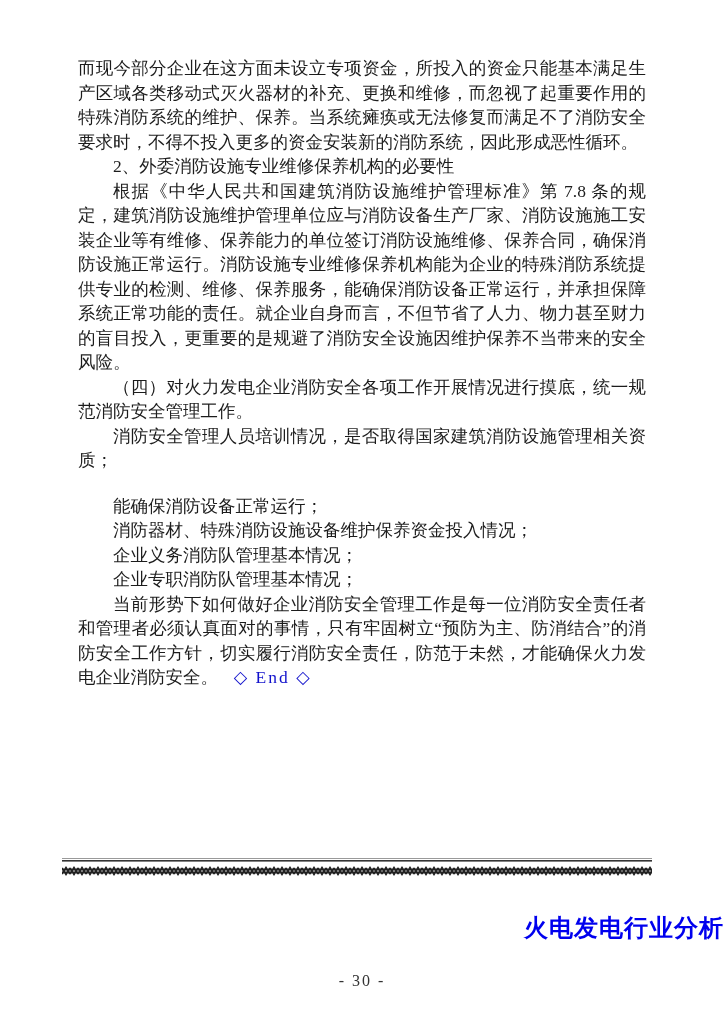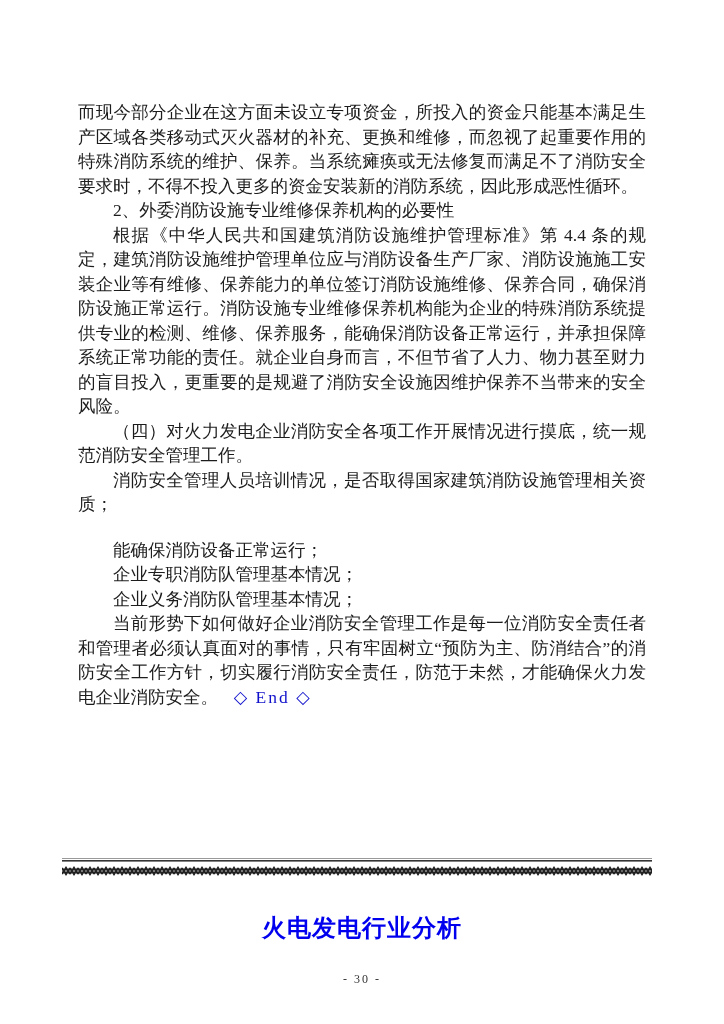--- a/index.html
+++ b/index.html
@@ -17,21 +17,20 @@
   .text-block {
     position: absolute;
     left: 78px;
     top: 56px;
     width: 568px;
     font-size: 17.5px;
     line-height: 24.5px;
     color: #1c1c1c;
     text-align: justify;
     text-justify: inter-ideograph;
-    margin-top: 44px;
   }
   .para { margin: 0; padding: 0; }
   .para.indent { text-indent: 2em; }
   .blank { height: 21px; }
   .end-marker {
     color: #1111cc;
     margin-left: 0.9em;
     letter-spacing: 2px;
     white-space: nowrap;
   }
@@ -40,51 +39,52 @@
     left: 62px;
     top: 858px;
     width: 590px;
     height: 22px;
   }
   .section-title {
     position: absolute;
     left: 0;
     top: 912px;
     width: 724px;
-    text-align: center;
+    text-align: right;
     font-family: "Liberation Sans", "DejaVu Sans", sans-serif;
     font-weight: bold;
     font-size: 24px;
     letter-spacing: 1px;
     color: #0000ee;
   }
   .page-number {
     position: absolute;
     left: 0;
     top: 972px;
     width: 724px;
     text-align: center;
-    font-size: 12px;
+    font-size: 16px;
     letter-spacing: 2px;
     color: #333333;
   }
 </style>
 </head>
 <body>
 
 <div class="text-block">
     <p class="para"><span>而现今部分企业在这方面未设立专项资金，所投入的资金只能基本满足生产区域各类移动式灭火器材的补充、更换和维修，而忽视了起重要作用的特殊消防系统的维护、保养。当系统瘫痪或无法修复而满足不了消防安全要求时，不得不投入更多的资金安装新的消防系统，因此形成恶性循环。</span></p>
     <p class="para indent"><span>2、外委消防设施专业维修保养机构的必要性</span></p>
-    <p class="para indent"><span>根据《中华人民共和国建筑消防设施维护管理标准》第 4.4 条的规定，建筑消防设施维护管理单位应与消防设备生产厂家、消防设施施工安装企业等有维修、保养能力的单位签订消防设施维修、保养合同，确保消防设施正常运行。消防设施专业维修保养机构能为企业的特殊消防系统提供专业的检测、维修、保养服务，能确保消防设备正常运行，并承担保障系统正常功能的责任。就企业自身而言，不但节省了人力、物力甚至财力的盲目投入，更重要的是规避了消防安全设施因维护保养不当带来的安全风险。</span></p>
+    <p class="para indent"><span>根据《中华人民共和国建筑消防设施维护管理标准》第 7.8 条的规定，建筑消防设施维护管理单位应与消防设备生产厂家、消防设施施工安装企业等有维修、保养能力的单位签订消防设施维修、保养合同，确保消防设施正常运行。消防设施专业维修保养机构能为企业的特殊消防系统提供专业的检测、维修、保养服务，能确保消防设备正常运行，并承担保障系统正常功能的责任。就企业自身而言，不但节省了人力、物力甚至财力的盲目投入，更重要的是规避了消防安全设施因维护保养不当带来的安全风险。</span></p>
     <p class="para indent"><span>（四）对火力发电企业消防安全各项工作开展情况进行摸底，统一规范消防安全管理工作。</span></p>
     <p class="para indent"><span>消防安全管理人员培训情况，是否取得国家建筑消防设施管理相关资质；</span></p>
     <div class="blank"></div>
     <p class="para indent"><span>能确保消防设备正常运行；</span></p>
+    <p class="para indent"><span>消防器材、特殊消防设施设备维护保养资金投入情况；</span></p>
+    <p class="para indent"><span>企业义务消防队管理基本情况；</span></p>
     <p class="para indent"><span>企业专职消防队管理基本情况；</span></p>
-    <p class="para indent"><span>企业义务消防队管理基本情况；</span></p>
     <p class="para indent"><span>当前形势下如何做好企业消防安全管理工作是每一位消防安全责任者和管理者必须认真面对的事情，只有牢固树立“预防为主、防消结合”的消防安全工作方针，切实履行消防安全责任，防范于未然，才能确保火力发电企业消防安全。</span><span class="end-marker">◇ End ◇</span></p>
   </div>
 
 <div class="divider">
   <svg width="590" height="22" viewBox="0 0 590 22" xmlns="http://www.w3.org/2000/svg">
     <defs>
       <pattern id="zig" x="0" y="0" width="8" height="22" patternUnits="userSpaceOnUse">
         <path d="M0,10 L4,16 L8,10" fill="none" stroke="#222222" stroke-width="2.2"></path>
         <path d="M0,16 L4,10 L8,16" fill="none" stroke="#222222" stroke-width="2.2"></path>
       </pattern>

